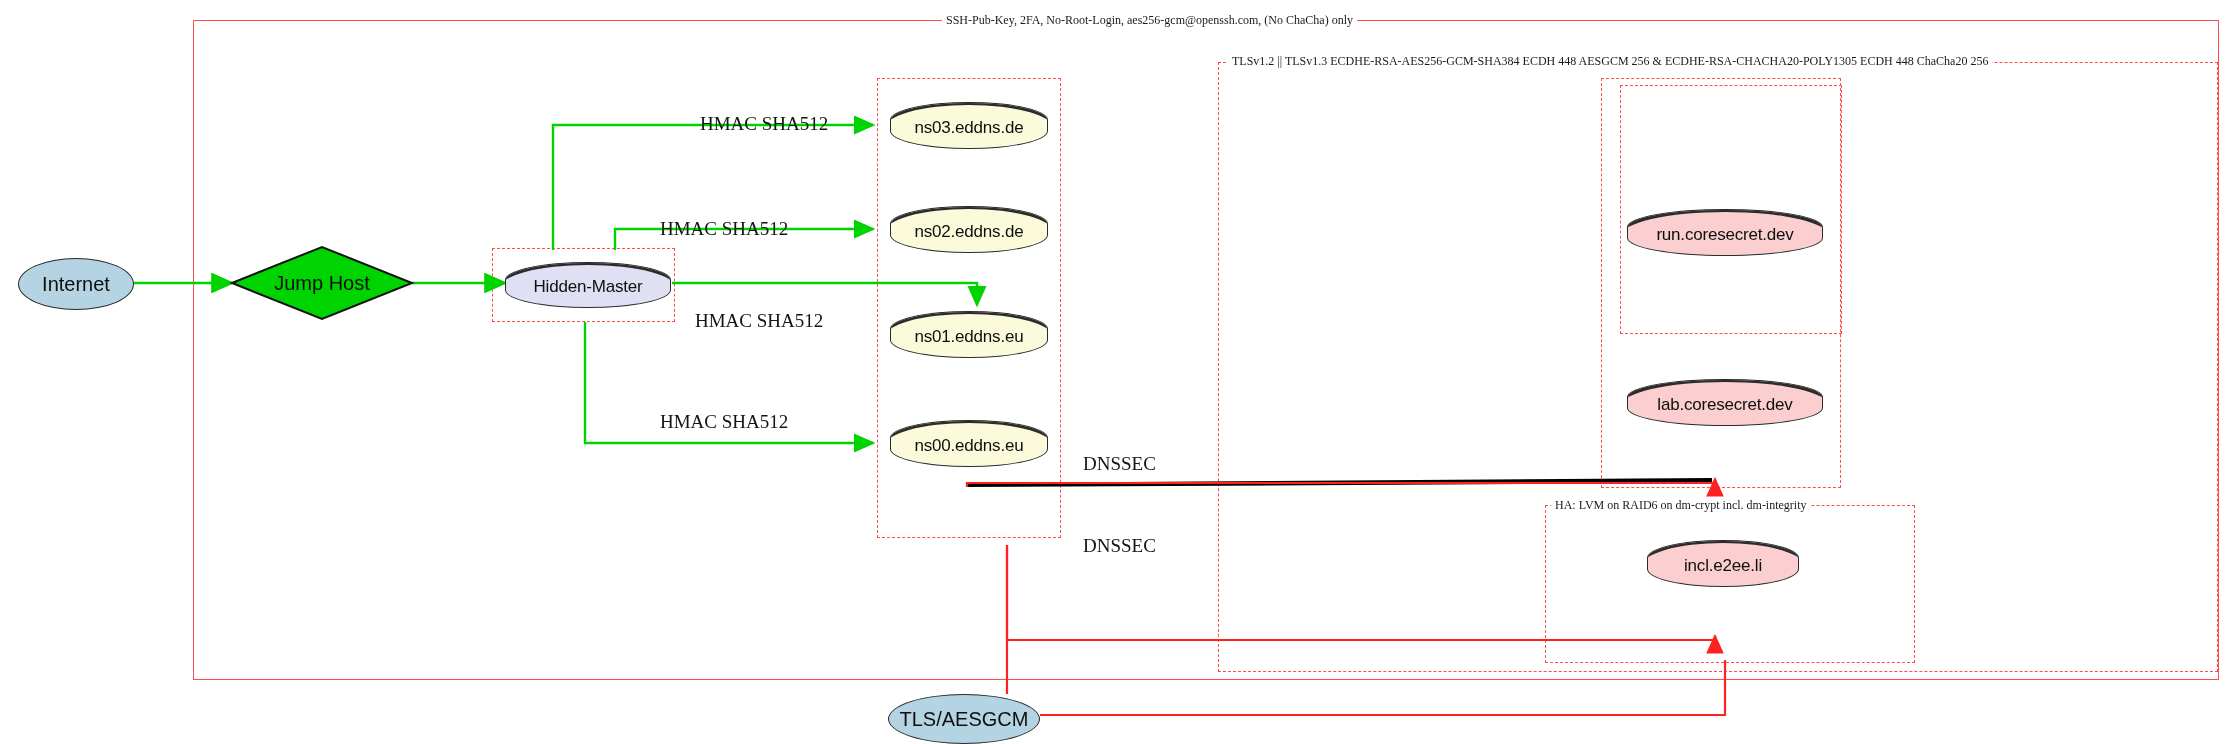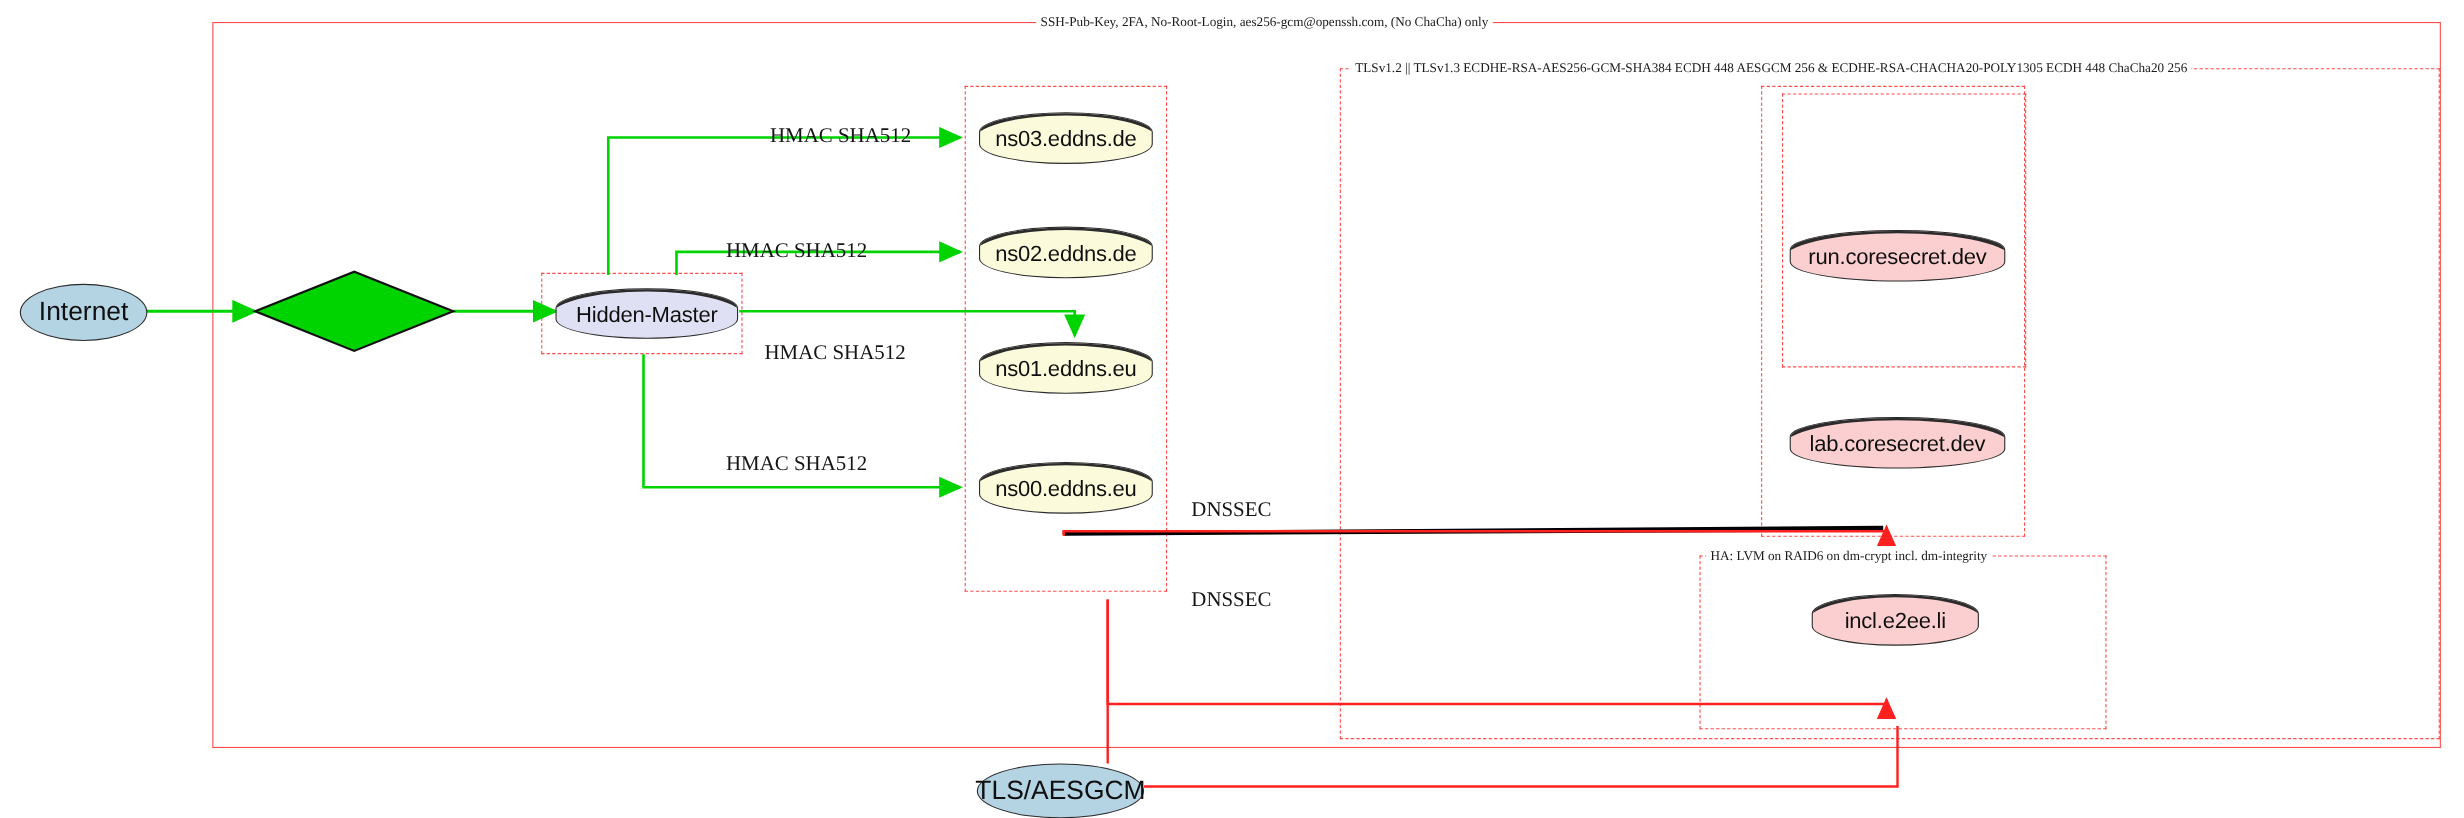--- a/index.html
+++ b/index.html
@@ -12,27 +12,27 @@
   .cl-solid{border:1.6px solid #ff4d4d;}
   .cl-dash{border:1.8px dashed #ff4d4d;}
   .cl-label{position:absolute;font-family:"Liberation Serif",serif;
             font-size:12px;color:#1a1a1a;white-space:nowrap;background:#fff;
             padding:0 4px;line-height:16px;}
   
   .node{position:absolute;box-sizing:border-box;display:flex;
         align-items:center;justify-content:center;}
   .cyl{border:1.5px solid #2b2b2b;border-radius:50%/18px;
        box-shadow:inset 0 9px 0 -7px #2b2b2b;}
-  .cyl span{display:block;font-size:20px;color:#0f0f0f;
+  .cyl span{display:block;font-size:17px;color:#0f0f0f;
             letter-spacing:-0.2px;padding-top:4px;}
   .cyl-cream{background:#fbfbdc;}
   .cyl-pink{background:#fbcfcf;}
   .cyl-lav{background:#e0e0f5;}
   .ellipse{background:#b5d4e3;border:1.5px solid #2b2b2b;border-radius:50%;}
-  .ellipse span{font-size:24px;color:#0f0f0f;}
+  .ellipse span{font-size:20px;color:#0f0f0f;}
   .diamond-wrap{position:absolute;}
   .diamond-txt{position:absolute;left:0;top:0;width:100%;height:100%;
                display:flex;align-items:center;justify-content:center;
                font-size:20px;color:#0f0f0f;pointer-events:none;}
   
   .edge-label{position:absolute;font-family:"Liberation Serif",serif;
               font-size:19px;color:#141414;white-space:nowrap;}
 </style>
 </head>
 <body>
@@ -105,20 +105,23 @@
     <path d="M1040,715 L1725,715 L1725,660" stroke="#ff2020" stroke-width="2.2" fill="none"></path>
     <path d="M1007,694 L1007,545" stroke="#ff2020" stroke-width="2.2" fill="none"></path>
 
     <polygon points="232,283 322,247 412,283 322,319" fill="#00d400" stroke="#111111" stroke-width="2"></polygon>
   </svg>
 
   <div class="node ellipse" style="left:18px;top:258px;width:116px;height:52px;">
     <span>Internet</span>
   </div>
 
+  <div class="diamond-wrap" style="left:232px;top:247px;width:180px;height:72px;">
+    <div class="diamond-txt">Jump Host</div>
+  </div>
 
   <div class="node cyl cyl-lav" style="left:505px;top:262px;width:166px;height:46px;">
     <span>Hidden-Master</span>
   </div>
 
   <div class="node cyl cyl-cream" style="left:890px;top:102px;width:158px;height:47px;">
     <span>ns03.eddns.de</span>
   </div>
   <div class="node cyl cyl-cream" style="left:890px;top:206px;width:158px;height:47px;">
     <span>ns02.eddns.de</span>

